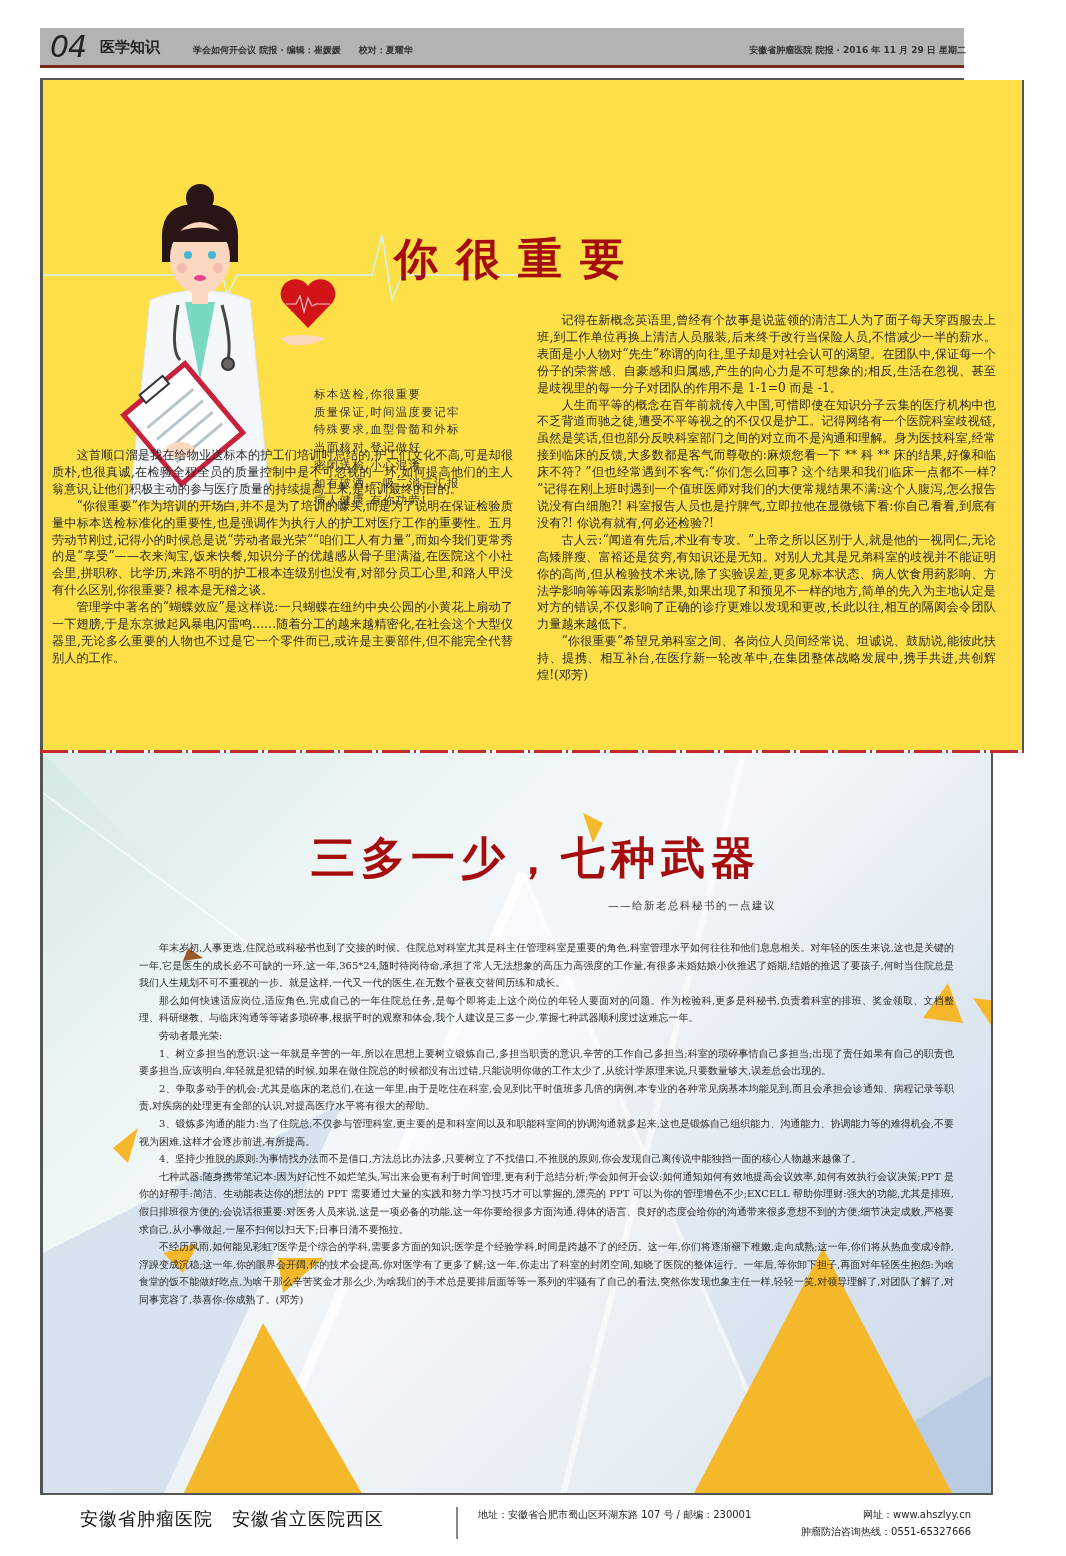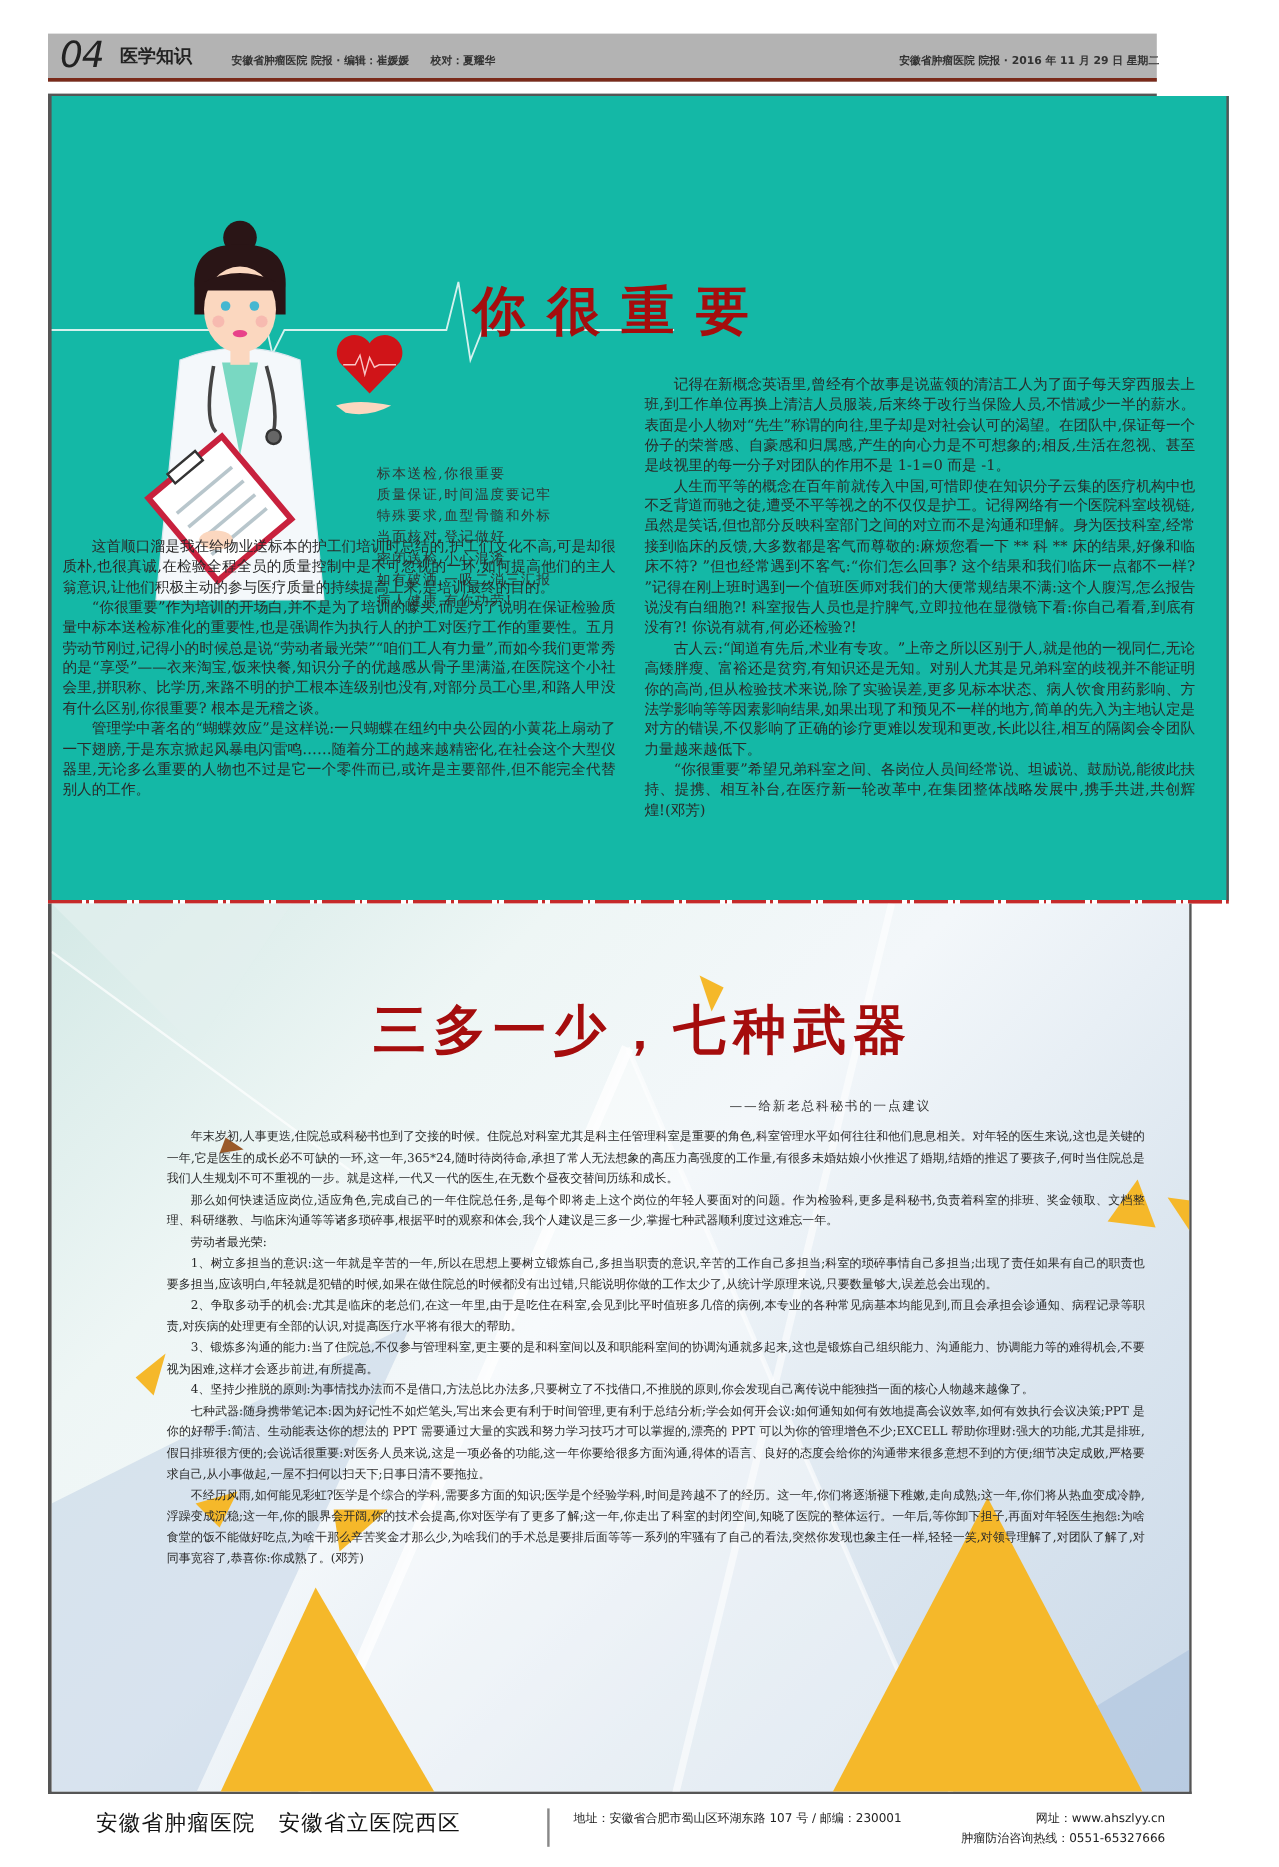--- a/index.html
+++ b/index.html
@@ -10,21 +10,21 @@
   .section-name { position: absolute; left: 100px; top: 38px; font-family: "DejaVu Sans", sans-serif; font-size: 15px; font-weight: bold; color: #222; }
   .editor-info { position: absolute; left: 193px; top: 44px; font-family: "DejaVu Sans", sans-serif; font-size: 9px; font-weight: bold; color: #333; }
   .date-info { position: absolute; right: 100px; top: 44px; font-family: "DejaVu Sans", sans-serif; font-size: 9px; font-weight: bold; color: #333; }
   .header-rule { position: absolute; left: 40px; top: 78px; width: 924px; height: 2px; background: #555; }
 
   
   .frame-top { position: absolute; left: 40px; top: 80px; width: 3px; height: 671px; background: #555; }
   .frame-top-r { position: absolute; left: 1022px; top: 80px; width: 2px; height: 671px; background: #555; }
 
   
-  .art1 { position: absolute; left: 42px; top: 80px; width: 982px; height: 670px; background: #14b8a6; }
+  .art1 { position: absolute; left: 42px; top: 80px; width: 982px; height: 670px; background: #fde047; }
   .ecg-line { position: absolute; left: 0; top: 150px; width: 520px; height: 80px; }
   .doctor { position: absolute; left: 78px; top: 100px; width: 160px; height: 330px; }
   .heart { position: absolute; left: 236px; top: 196px; width: 60px; height: 55px; }
   .hand { position: absolute; left: 236px; top: 250px; width: 50px; height: 20px; }
   .title1 { position: absolute; left: 352px; top: 150px; font-family: "DejaVu Sans", sans-serif; font-size: 44px; font-weight: bold; color: #a50d0d; letter-spacing: 18px; }
   .subtitle1 { position: absolute; left: 555px; top: 212px; font-family: "DejaVu Serif", serif; font-size: 34px; font-weight: bold; color: #a50d0d; letter-spacing: 12px; }
   .subtitle1 .dash { display: inline-block; width: 92px; height: 3px; background: #a50d0d; vertical-align: middle; margin-right: 6px; letter-spacing: 0; }
   .poem { position: absolute; left: 272px; top: 306px; font-size: 11.5px; line-height: 17.7px; color: #333; letter-spacing: 1.3px; }
   .col-left { position: absolute; left: 52px; top: 447px; width: 461px; font-size: 12.2px; line-height: 16.9px; text-align: justify; color: #2a2a2a; }
   .col-right { position: absolute; left: 537px; top: 312px; width: 459px; font-size: 12.2px; line-height: 16.9px; text-align: justify; color: #2a2a2a; }
@@ -33,35 +33,35 @@
   
   .divider { position: absolute; left: 40px; top: 750px; width: 984px; height: 3px;
     background: repeating-linear-gradient(90deg, #c52a2a 0 28px, transparent 28px 32px, #c52a2a 32px 34px, transparent 34px 38px); }
 
   
   .art2 { position: absolute; left: 40px; top: 753px; width: 953px; height: 742px; overflow: hidden;
     background: linear-gradient(135deg, #d4e9e6 0%, #eef6f5 25%, #f3f7fa 45%, #dde7f0 70%, #c9d8e8 100%);
     border-left: 3px solid #555; border-right: 2px solid #555; border-bottom: 2px solid #555; }
   .bg-svg { position: absolute; left: 0; top: 0; width: 984px; height: 742px; }
   .title2 { position: absolute; left: 268px; top: 76px; font-family: "DejaVu Sans", sans-serif; font-size: 44px; font-weight: 900; color: #a50d0d; letter-spacing: 6px; }
-  .subtitle2 { position: absolute; left: 565px; top: 146px; font-size: 10.5px; color: #333; letter-spacing: 1.5px; margin-top: 16px; }
+  .subtitle2 { position: absolute; left: 565px; top: 146px; font-size: 10.5px; color: #333; letter-spacing: 1.5px; }
   .art2-body { position: absolute; left: 96px; top: 186px; width: 815px; font-size: 10px; line-height: 17.6px; text-align: justify; color: #2a2a2a; }
 
   
   .footer-org { position: absolute; left: 80px; top: 1507px; font-family: "DejaVu Sans", sans-serif; font-size: 18px; color: #111; letter-spacing: 1px; word-spacing: 14px; }
   .footer-sep { position: absolute; left: 456px; top: 1507px; width: 2px; height: 32px; background: #888; }
   .footer-line { position: absolute; font-family: "DejaVu Sans", sans-serif; font-size: 10px; color: #222; }
 </style>
 </head>
 <body>
 
 <div class="header-bar"></div>
 <div class="page-num">04</div>
 <div class="section-name">医学知识</div>
-<div class="editor-info">安徽省肿瘤医院 院报 · 编辑：崔媛媛　　校对：夏耀华</div>
+<div class="editor-info">学会如何开会议 院报 · 编辑：崔媛媛　　校对：夏耀华</div>
 <div class="date-info">安徽省肿瘤医院 院报 · 2016 年 11 月 29 日  星期二</div>
 <div class="header-rule"></div>
 
 <div class="art1">
   <svg class="ecg-line" viewBox="0 0 520 80">
     <polyline points="0,45 150,45 165,45 175,20 185,65 195,45 330,45 340,5 350,70 360,45 520,45" fill="none" stroke="#d5f2ee" stroke-width="1.5"></polyline>
   </svg>
 
   <svg class="doctor" viewBox="0 0 160 330">
 

